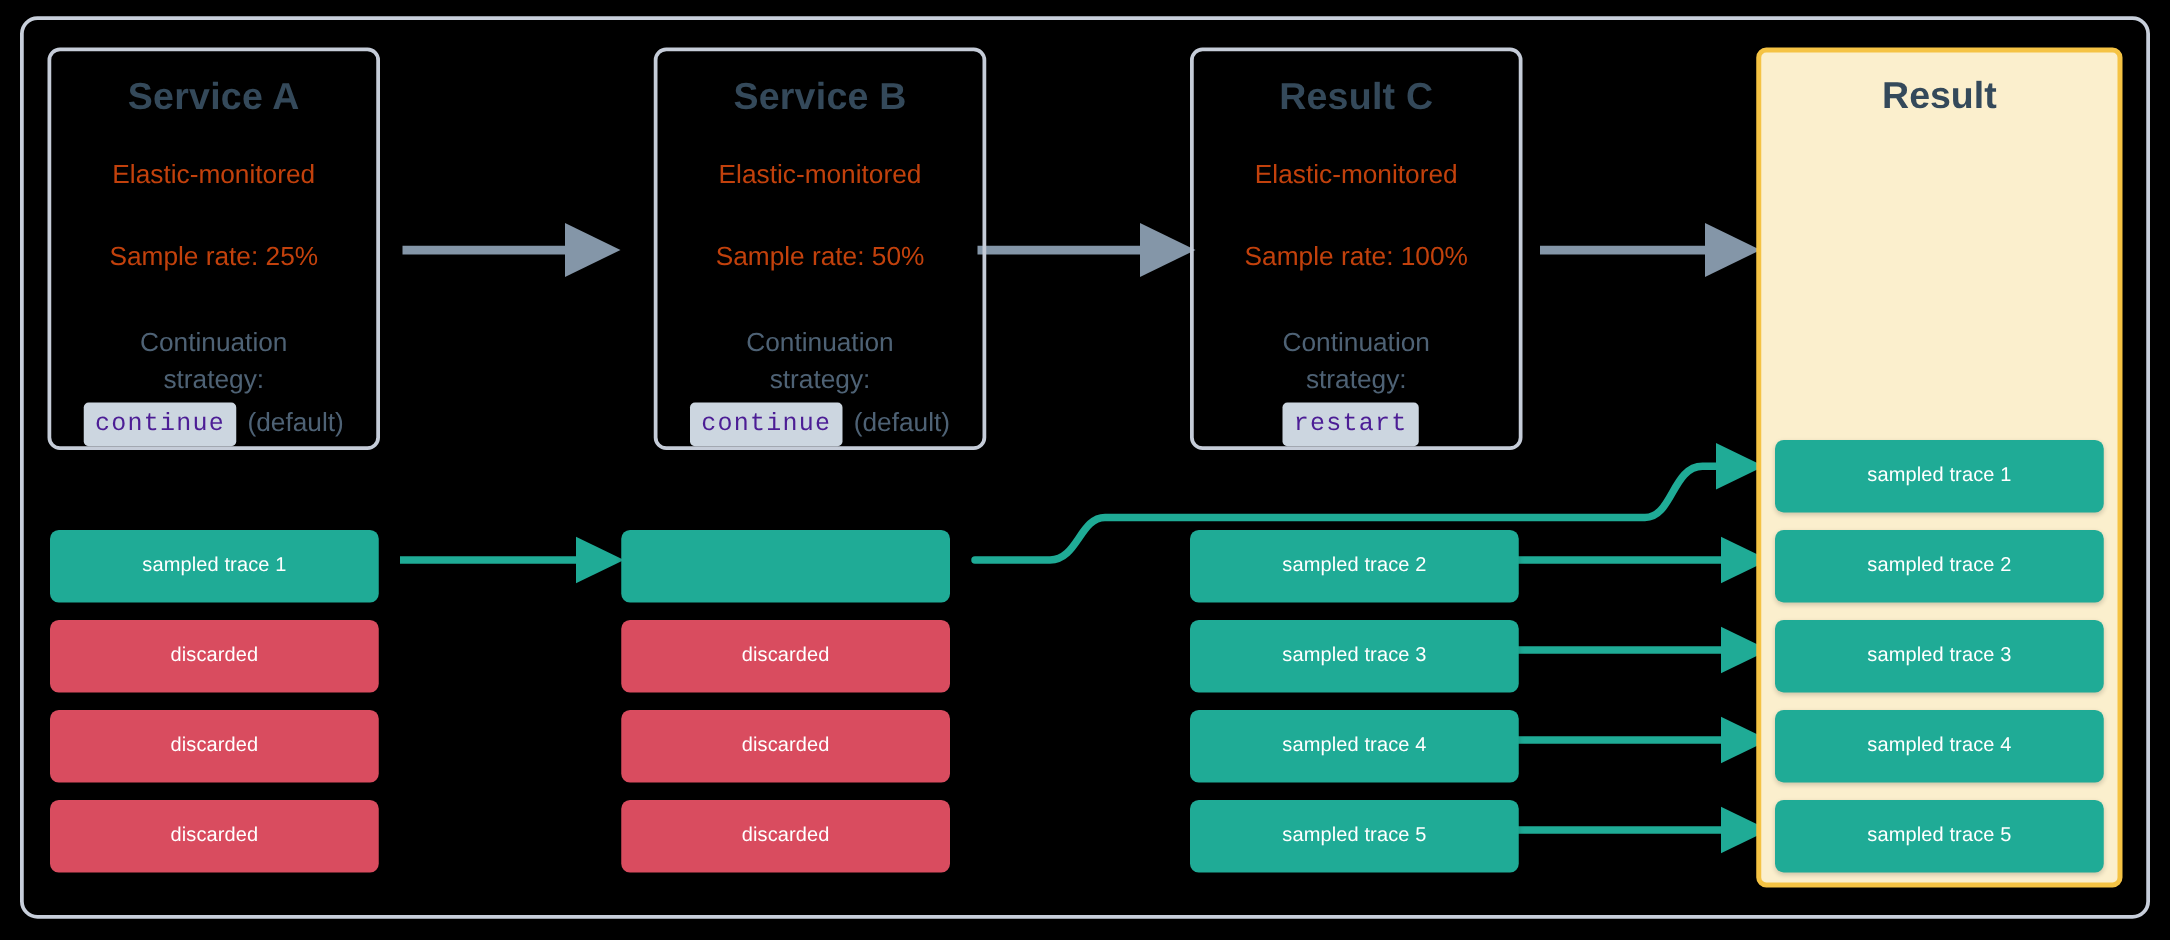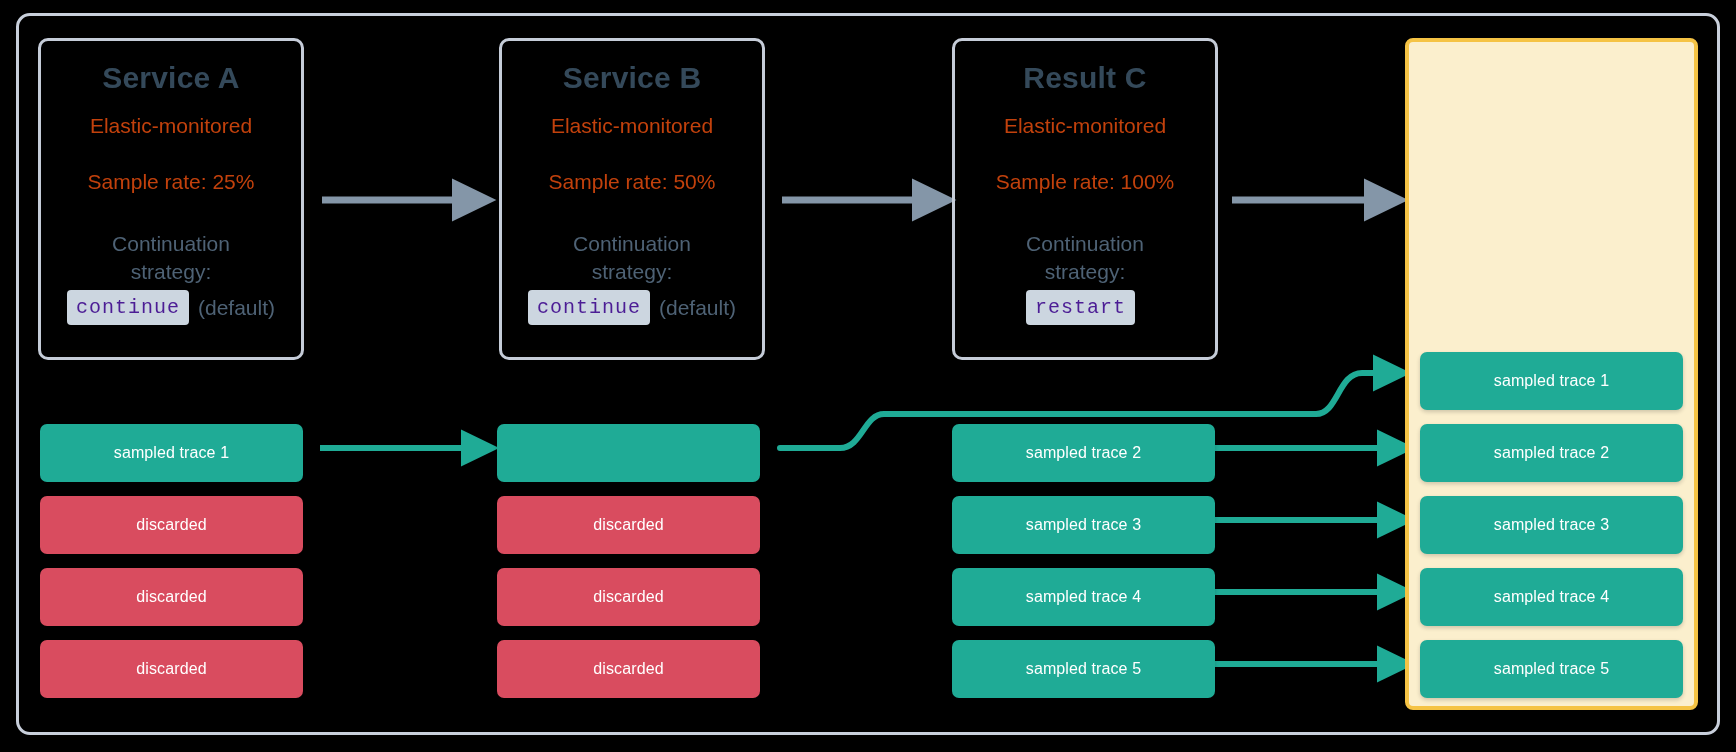--- a/index.html
+++ b/index.html
@@ -15,20 +15,21 @@
     pointer-events:none;
   }
 
   
   .svc-card{
     position:absolute;top:38px;width:266px;height:322px;
     border:3px solid #c5ccd8;border-radius:10px;box-sizing:border-box;
     background:transparent;
     display:flex;flex-direction:column;align-items:center;
     padding-top:20px;
+    gap:14px;
   }
   .svc-title{
     font-size:30px;font-weight:bold;color:#34495a;letter-spacing:.2px;
     margin-bottom:18px;
   }
   .svc-line{
     font-size:21px;color:#c2410c;line-height:1.25;text-align:center;
   }
   .gap-a{height:30px;}
   .gap-b{height:34px;}
@@ -115,21 +116,21 @@
     <div class="svc-strategy">
       <div>Continuation</div>
       <div>strategy:</div>
       <div class="strategy-row">
         <span class="code-chip">continue</span>
         <span class="default-txt">(default)</span>
       </div>
     </div>
   </div>
 
-  <div class="svc-card" style="left:499px;">
+  <div class="svc-card" style="left:523px;">
     <div class="svc-title">Service B</div>
     <div class="svc-line">Elastic-monitored</div>
     <div class="gap-a"></div>
     <div class="svc-line">Sample rate: 50%</div>
     <div class="gap-b"></div>
     <div class="svc-strategy">
       <div>Continuation</div>
       <div>strategy:</div>
       <div class="strategy-row">
         <span class="code-chip">continue</span>
@@ -148,20 +149,21 @@
       <div>Continuation</div>
       <div>strategy:</div>
       <div class="strategy-row">
         <span class="code-chip">restart</span>
         <span class="default-txt"></span>
       </div>
     </div>
   </div>
 
   <div class="result-panel"></div>
+  <div class="result-title" style="position:absolute;left:1405px;top:60px;width:293px;">Result</div>
 
   <div class="chip sampled" style="left:40px;top:424px;width:263px;">sampled trace 1</div>
   <div class="chip discarded" style="left:40px;top:496px;width:263px;">discarded</div>
   <div class="chip discarded" style="left:40px;top:568px;width:263px;">discarded</div>
   <div class="chip discarded" style="left:40px;top:640px;width:263px;">discarded</div>
 
   <div class="chip sampled" style="left:497px;top:424px;width:263px;"></div>
   <div class="chip discarded" style="left:497px;top:496px;width:263px;">discarded</div>
   <div class="chip discarded" style="left:497px;top:568px;width:263px;">discarded</div>
   <div class="chip discarded" style="left:497px;top:640px;width:263px;">discarded</div>

